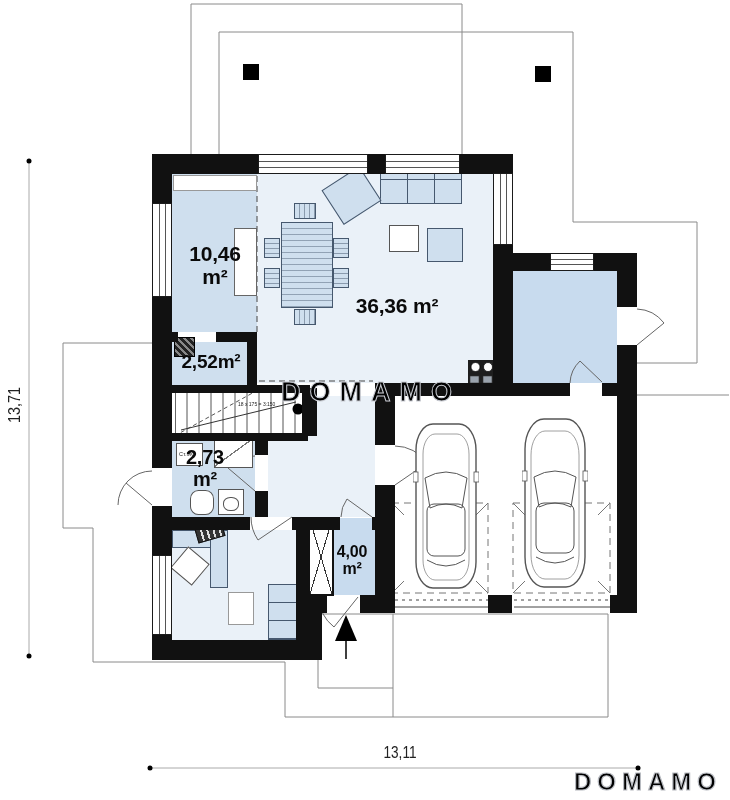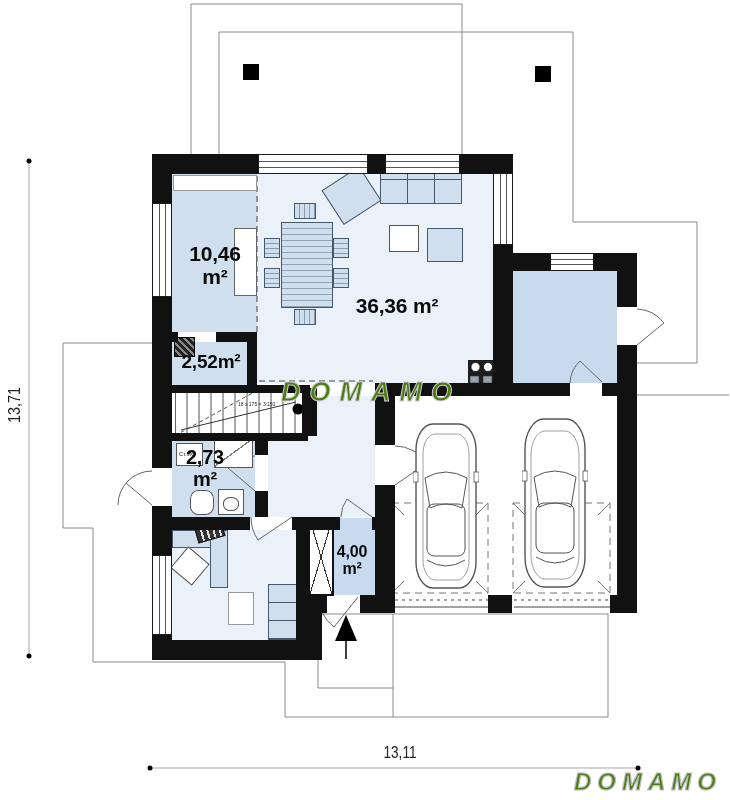--- a/index.html
+++ b/index.html
@@ -18,22 +18,22 @@
   .win-h::before{left:0;right:0;top:31%;height:1px;}
   .win-h::after{left:0;right:0;top:64%;height:1px;}
   .win-v::before{top:0;bottom:0;left:31%;width:1px;}
   .win-v::after{top:0;bottom:0;left:64%;width:1px;}
   .rlabel{position:absolute;z-index:6;font-weight:700;font-size:21px;color:#0a0a0a;
           text-align:center;line-height:1.08;letter-spacing:-.2px;white-space:nowrap;}
   .rlabel span{display:block;}
   .dim{position:absolute;z-index:6;font-size:17px;color:#222;text-align:center;
        transform:scaleX(.8);}
   .dim-v{transform:rotate(-90deg) scaleX(.85);}
-  .wm{position:absolute;z-index:7;font-weight:700;color:#4d7c0f;
-      -webkit-text-stroke:1px #c9ccd3;white-space:nowrap;font-style:italic;}
+  .wm{position:absolute;z-index:7;font-weight:700;color:#000000;
+      -webkit-text-stroke:1px #c9ccd3;white-space:nowrap;}
   .tiny{position:absolute;z-index:6;color:#222;white-space:nowrap;}
   .sofa{background-image:
      linear-gradient(180deg,transparent 0 8px,var(--furniture-line,#46586e) 8px 9px,transparent 9px),
      repeating-linear-gradient(90deg,transparent 0 26px,var(--furniture-line,#46586e) 26px 27px);}
   .dtable{background-image:repeating-linear-gradient(180deg,transparent 0 5px,rgba(70,88,110,.45) 5px 6px);}
   .chair{background-image:repeating-linear-gradient(180deg,transparent 0 4px,rgba(70,88,110,.5) 4px 5px);}
   .chair-h{background-image:repeating-linear-gradient(90deg,transparent 0 4px,rgba(70,88,110,.5) 4px 5px);}
   .shelves{background-image:repeating-linear-gradient(180deg,transparent 0 17px,var(--furniture-line,#46586e) 17px 18px);}
   .xcab{background-color:#fff;border:2px solid #111;background-image:
      linear-gradient(to top right,transparent 48.8%,#333 48.8% 51.2%,transparent 51.2%),

